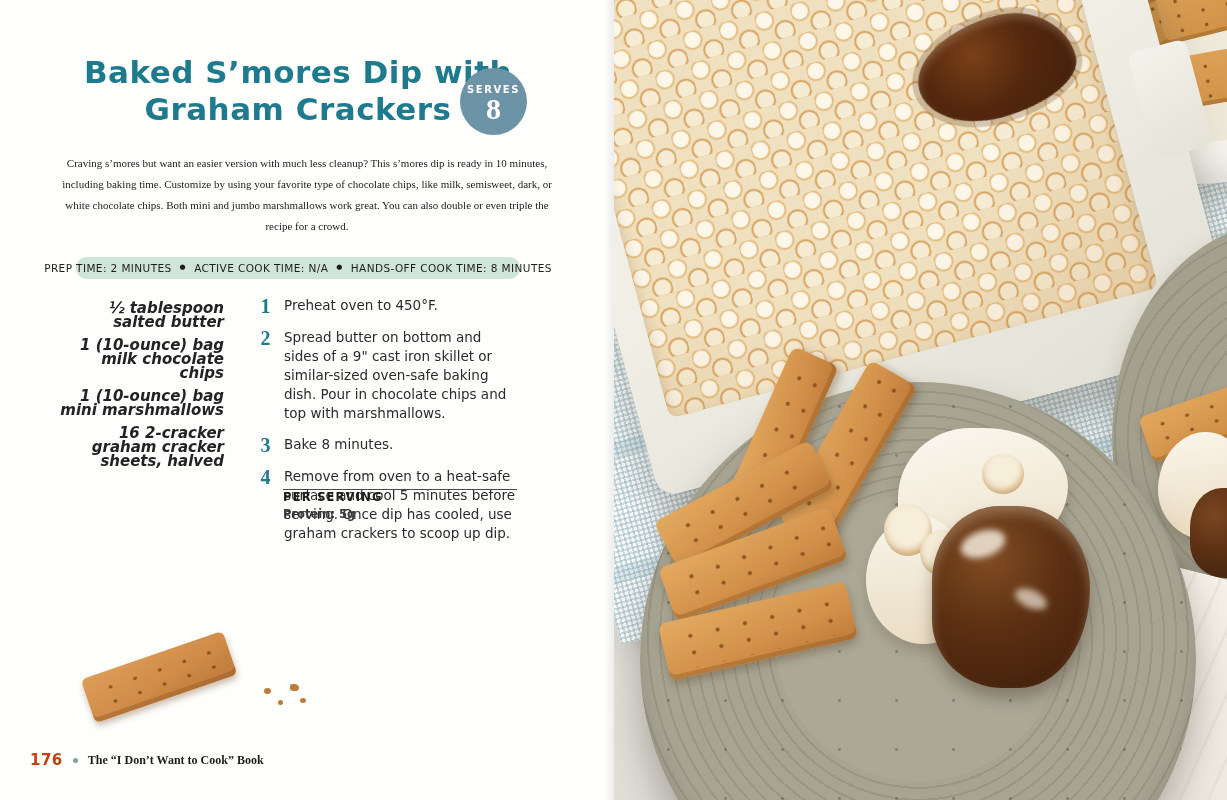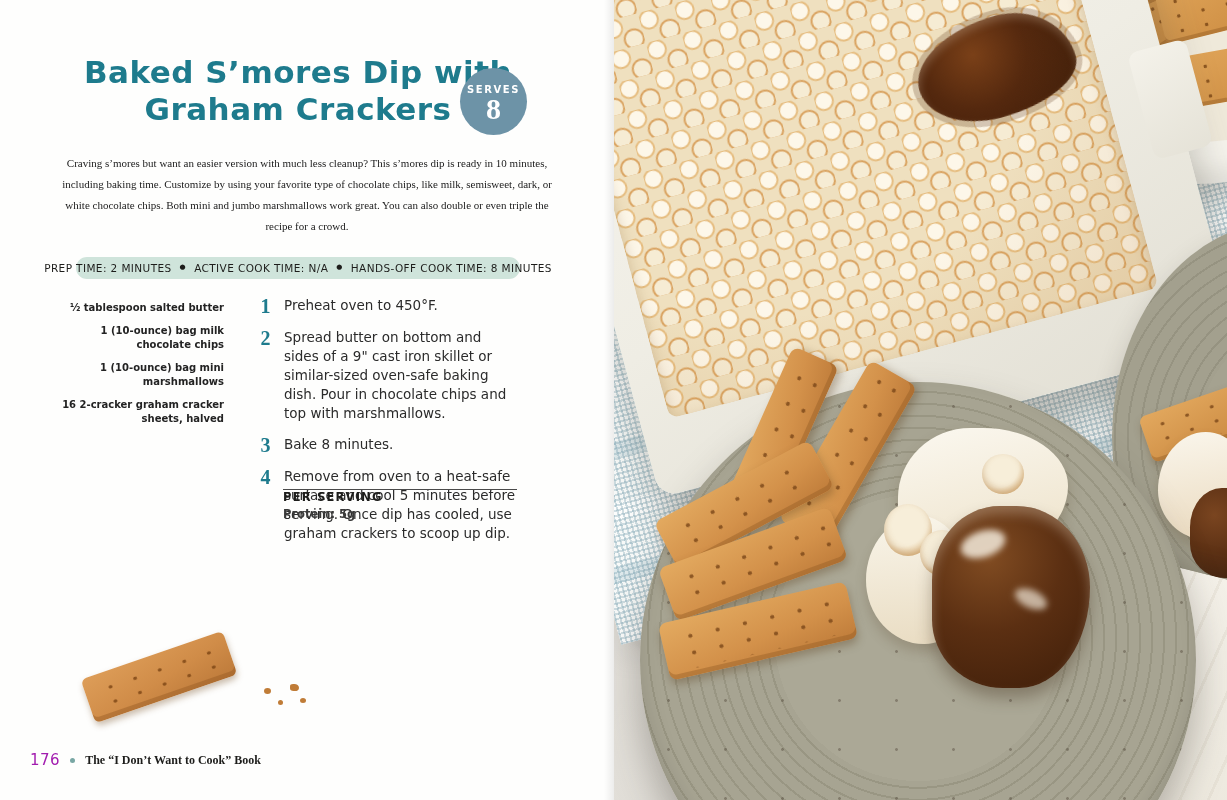--- a/index.html
+++ b/index.html
@@ -27,22 +27,22 @@
                         line-height:21px; text-align:center; color:#1b1b1b; }
 
   .time-bar { position:absolute; top:257px; left:76px; width:444px; height:22px;
               background:#cfe4db; border-radius:11px; display:flex; align-items:center;
               justify-content:center; gap:8px; color:#1d1d1b;
               font-size:10.5px; font-weight:400; letter-spacing:.4px; white-space:nowrap; }
   .time-bar .dot { font-size:7px; line-height:1; position:relative; top:-1px; }
 
   .ingredients-list { position:absolute; top:301px; left:58px; width:166px;
                       list-style:none; text-align:right; }
-  .ingredients-list li { font-size:10px; font-weight:700; line-height:14px;
-                         color:#232323; margin-bottom:9px; }
+  .ingredients-list li { font-size:15px; font-weight:700; line-height:14px;
+                         color:#232323; margin-bottom:9px;font-style:italic; }
 
   .steps-list { position:absolute; top:296px; left:258px; width:262px; list-style:none; }
   .steps-list li { display:flex; gap:11px; margin-bottom:12px; }
   .step-number { flex:0 0 15px; font-family:"Liberation Serif", serif; font-weight:700;
                  font-size:20px; line-height:20px; color:#1e7b8d; text-align:center; }
   .step-text { font-size:13.5px; line-height:19px; color:#2b2b2b; }
 
   .per-serving { position:absolute; top:489px; left:283px; width:234px;
                  border-top:1px solid #4a4a4a; }
   .ps-heading { font-size:11.5px; font-weight:700; letter-spacing:1.2px; color:#1d1d1b;
@@ -59,21 +59,21 @@
                    background-size:26px 15px; background-position:4px 2px; }
   .illus-c1 { left:6px; top:28px; width:150px; height:46px; transform:rotate(-19deg); }
   .illus-c2 { left:98px; top:34px; width:152px; height:44px; transform:rotate(-8deg); z-index:-1; }
   .crumb { position:absolute; background:#c07c37; border-radius:50%; }
   .crumb-1 { left:186px; top:62px; width:7px; height:6px; }
   .crumb-2 { left:200px; top:74px; width:5px; height:5px; }
   .crumb-3 { left:212px; top:58px; width:9px; height:7px; border-radius:40% 60% 55% 45%; }
   .crumb-4 { left:222px; top:72px; width:6px; height:5px; }
 
   .page-footer { position:absolute; left:30px; top:751px; display:flex; align-items:center; gap:10px; }
-  .page-number { font-size:15px; font-weight:400; color:#a21caf; letter-spacing:.5px; }
+  .page-number { font-size:15px; font-weight:700; color:#c2410c; letter-spacing:.5px; }
   .footer-dot { width:5px; height:5px; border-radius:50%; background:#79a7a4; }
   .book-title { font-size:12px; font-weight:700; color:#1d1d1b;font-family:Liberation Serif, serif; }
 
   
   .page-right { position:relative; width:613px; height:800px; overflow:hidden;
                 background:linear-gradient(150deg, #ecE9e4 0%, #e4e1db 55%, #dcd9d2 100%); }
   .marble-vein { position:absolute; background:linear-gradient(90deg, rgba(0,0,0,0), rgba(120,118,114,.55), rgba(0,0,0,0));
                  filter:blur(2px); }
   .vein-1 { left:-40px; top:600px; width:300px; height:9px; transform:rotate(38deg); }
   .vein-2 { left:-10px; top:700px; width:260px; height:6px; transform:rotate(32deg); }

